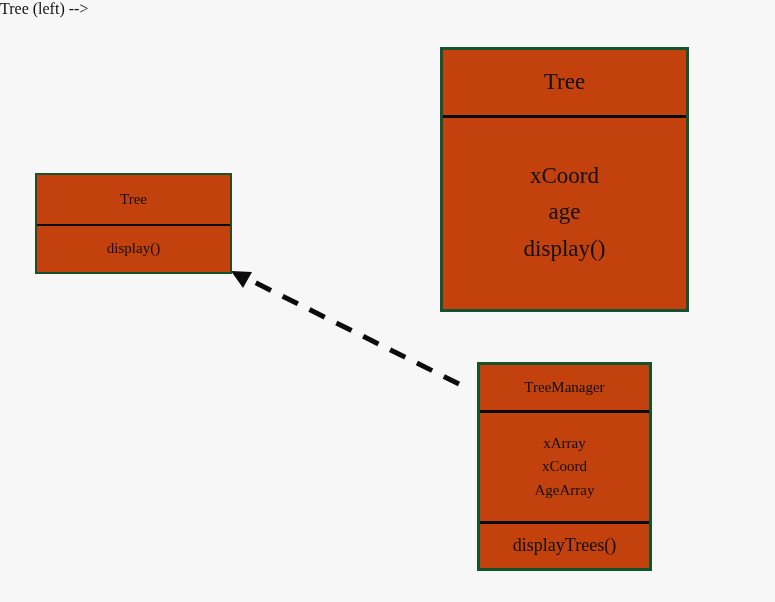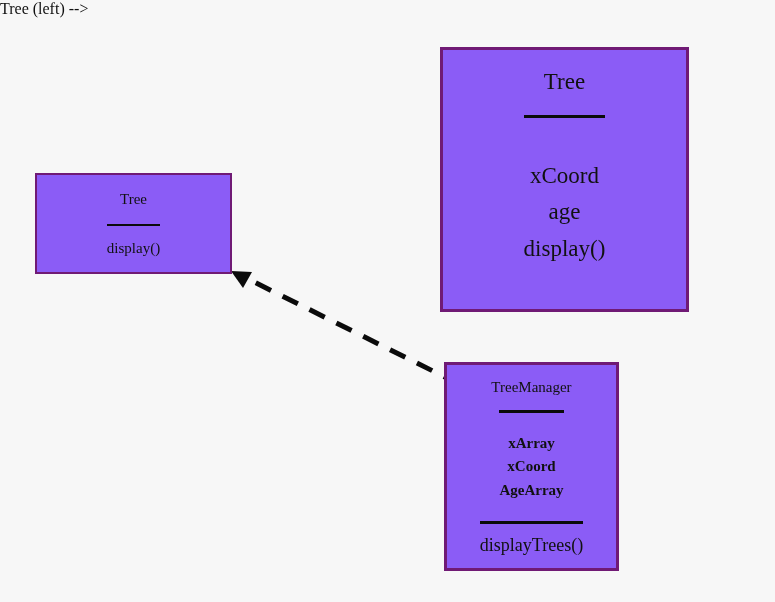--- a/index.html
+++ b/index.html
@@ -22,25 +22,24 @@
   #edge-layer {
     position: absolute;
     left: 0;
     top: 0;
     width: 775px;
     height: 602px;
   }
   .uml-class {
     position: absolute;
     box-sizing: border-box;
-    background: #8b5cf6;
-    border: 3px solid #701a75;
+    background: #c2410c;
+    border: 3px solid #14532d;
     display: flex;
     flex-direction: column;
-    align-items: center;
   }
   .compartment {
     box-sizing: border-box;
     display: flex;
     flex-direction: column;
     align-items: center;
     justify-content: center;
     text-align: center;
   }
   .compartment + .compartment {
@@ -72,29 +71,29 @@
     top: 47px;
     width: 249px;
     height: 265px;
   }
   #class-tree-main .c-name    { height: 65px; font-size: 23px; }
   #class-tree-main .c-members { flex: 1;      font-size: 23px; padding-bottom: 2px; }
   #class-tree-main .c-members .member-line { line-height: 1.58; }
 
   
   #class-treemanager {
-    left: 444px;
+    left: 477px;
     top: 362px;
     width: 175px;
     height: 209px;
   }
   #class-treemanager .c-name  { height: 45px; font-size: 15px; }
   #class-treemanager .c-attrs { height: 111px; font-size: 15px; }
   #class-treemanager .c-ops   { flex: 1;      font-size: 18px; }
-  #class-treemanager .c-attrs .member-line { line-height: 1.55; font-weight: bold; }
+  #class-treemanager .c-attrs .member-line { line-height: 1.55; }
 </style>
 </head>
 <body>
 
 <div id="canvas">
 
    Tree (left) --&gt;
   <svg id="edge-layer" viewBox="0 0 775 602" xmlns="http://www.w3.org/2000/svg">
     <g>
       <line x1="459" y1="384" x2="240" y2="275" stroke="#0b0b0b" stroke-width="5" stroke-dasharray="17 13" stroke-linecap="butt"></line>

